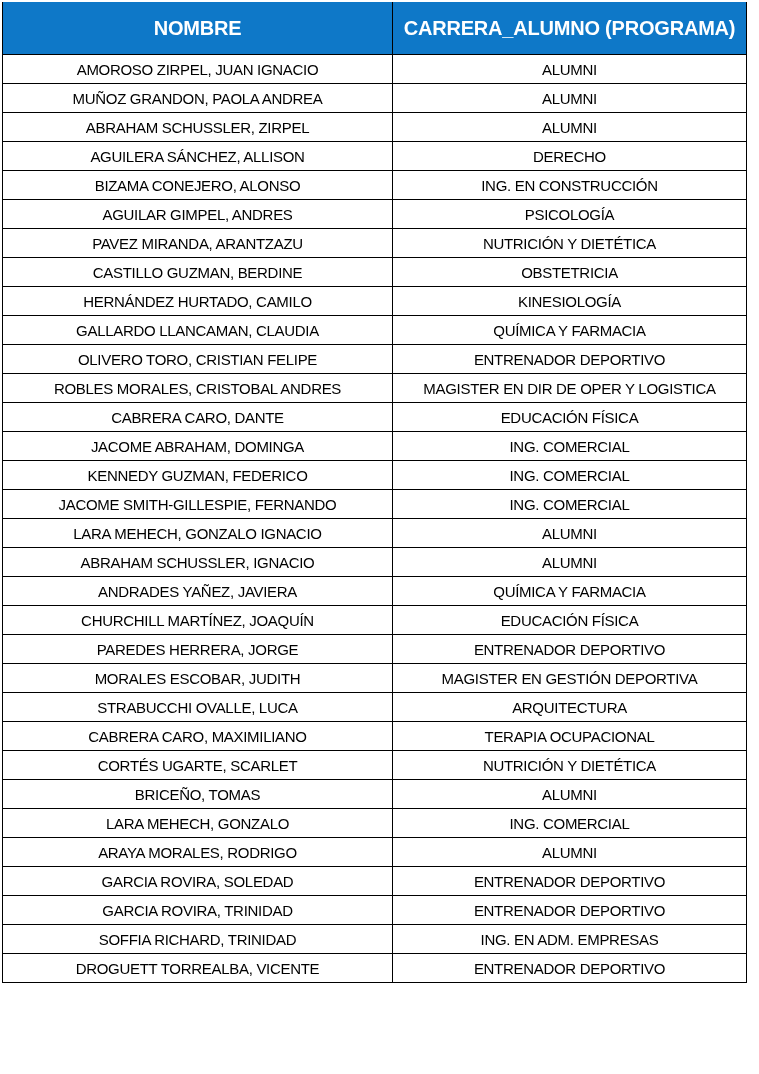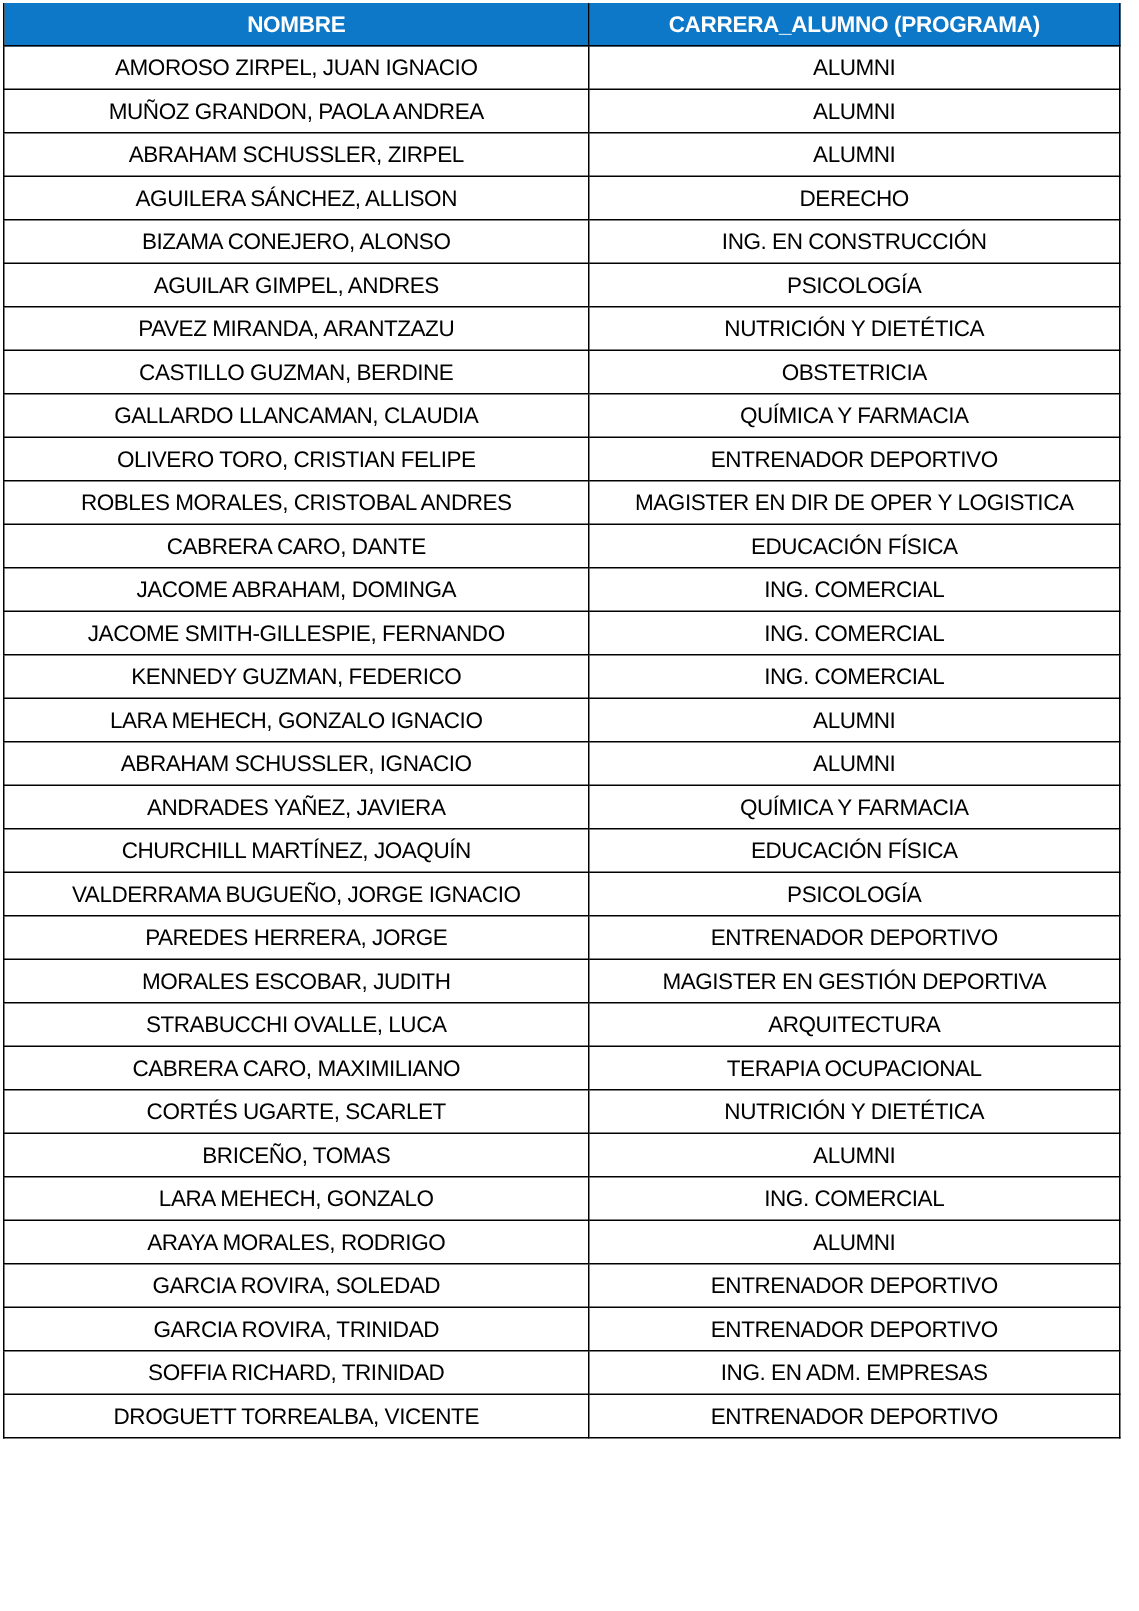--- a/index.html
+++ b/index.html
@@ -18,25 +18,25 @@
     position:absolute;left:2px;top:2px;width:744px;
   }
   table{
     border-collapse:collapse;table-layout:fixed;width:744px;
   }
   col.c1{width:390px;}
   col.c2{width:354px;}
   th{
     background:var(--header-bg);
     color:var(--header-text);
-    font-weight:bold;font-size:15px;
+    font-weight:bold;font-size:20px;
     height:28px;text-align:center;vertical-align:middle;
     border:1px solid var(--border);border-top:none;
     letter-spacing:-0.2px;
-    padding:0 2px;
+    padding:12px 2px;
   }
   td{
     background:var(--row-bg);
     color:var(--body-text);
     font-size:15px;font-weight:400;
     height:28px;text-align:center;vertical-align:middle;
     border:1px solid var(--border);
     letter-spacing:-0.3px;
     padding:0 2px;
     white-space:nowrap;overflow:hidden;
@@ -84,66 +84,66 @@
         </tr>
         <tr>
           <td>PAVEZ MIRANDA, ARANTZAZU</td>
           <td>NUTRICIÓN Y DIETÉTICA</td>
         </tr>
         <tr>
           <td>CASTILLO GUZMAN, BERDINE</td>
           <td>OBSTETRICIA</td>
         </tr>
         <tr>
+          <td>HERNÁNDEZ HURTADO, CAMILO</td>
+          <td>KINESIOLOGÍA</td>
+        </tr>
+        <tr>
           <td>GALLARDO LLANCAMAN, CLAUDIA</td>
           <td>QUÍMICA Y FARMACIA</td>
         </tr>
         <tr>
           <td>OLIVERO TORO, CRISTIAN FELIPE</td>
           <td>ENTRENADOR DEPORTIVO</td>
         </tr>
         <tr>
           <td>ROBLES MORALES, CRISTOBAL ANDRES</td>
           <td>MAGISTER EN DIR DE OPER Y LOGISTICA</td>
         </tr>
         <tr>
           <td>CABRERA CARO, DANTE</td>
           <td>EDUCACIÓN FÍSICA</td>
         </tr>
         <tr>
           <td>JACOME ABRAHAM, DOMINGA</td>
           <td>ING. COMERCIAL</td>
         </tr>
         <tr>
-          <td>JACOME SMITH-GILLESPIE, FERNANDO</td>
+          <td>KENNEDY GUZMAN, FEDERICO</td>
           <td>ING. COMERCIAL</td>
         </tr>
         <tr>
-          <td>KENNEDY GUZMAN, FEDERICO</td>
+          <td>JACOME SMITH-GILLESPIE, FERNANDO</td>
           <td>ING. COMERCIAL</td>
         </tr>
         <tr>
           <td>LARA MEHECH, GONZALO IGNACIO</td>
           <td>ALUMNI</td>
         </tr>
         <tr>
           <td>ABRAHAM SCHUSSLER, IGNACIO</td>
           <td>ALUMNI</td>
         </tr>
         <tr>
           <td>ANDRADES YAÑEZ, JAVIERA</td>
           <td>QUÍMICA Y FARMACIA</td>
         </tr>
         <tr>
           <td>CHURCHILL MARTÍNEZ, JOAQUÍN</td>
           <td>EDUCACIÓN FÍSICA</td>
-        </tr>
-        <tr>
-          <td>VALDERRAMA BUGUEÑO, JORGE IGNACIO</td>
-          <td>PSICOLOGÍA</td>
         </tr>
         <tr>
           <td>PAREDES HERRERA, JORGE</td>
           <td>ENTRENADOR DEPORTIVO</td>
         </tr>
         <tr>
           <td>MORALES ESCOBAR, JUDITH</td>
           <td>MAGISTER EN GESTIÓN DEPORTIVA</td>
         </tr>
         <tr>

